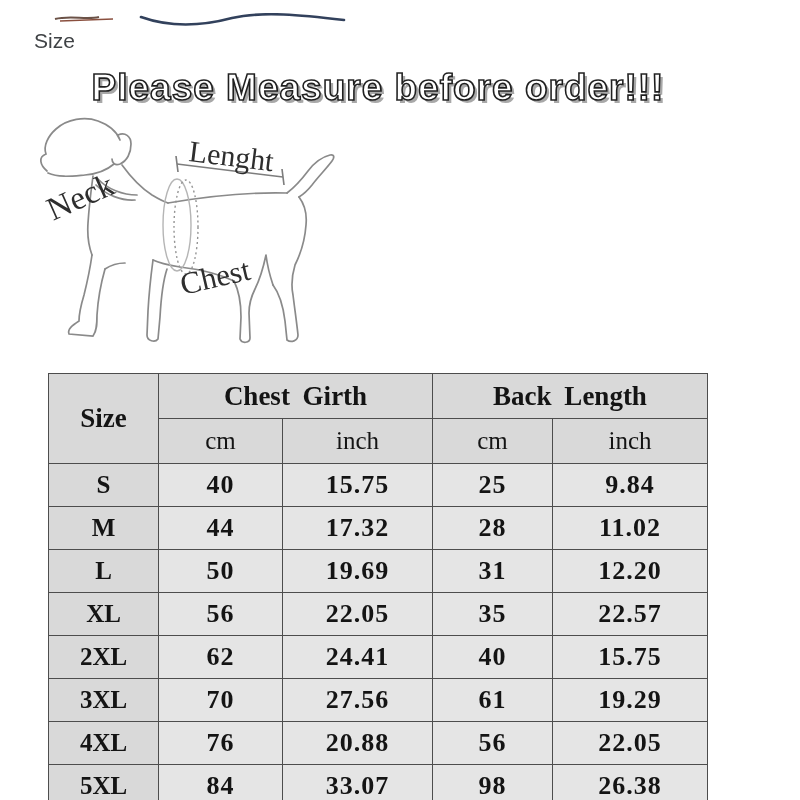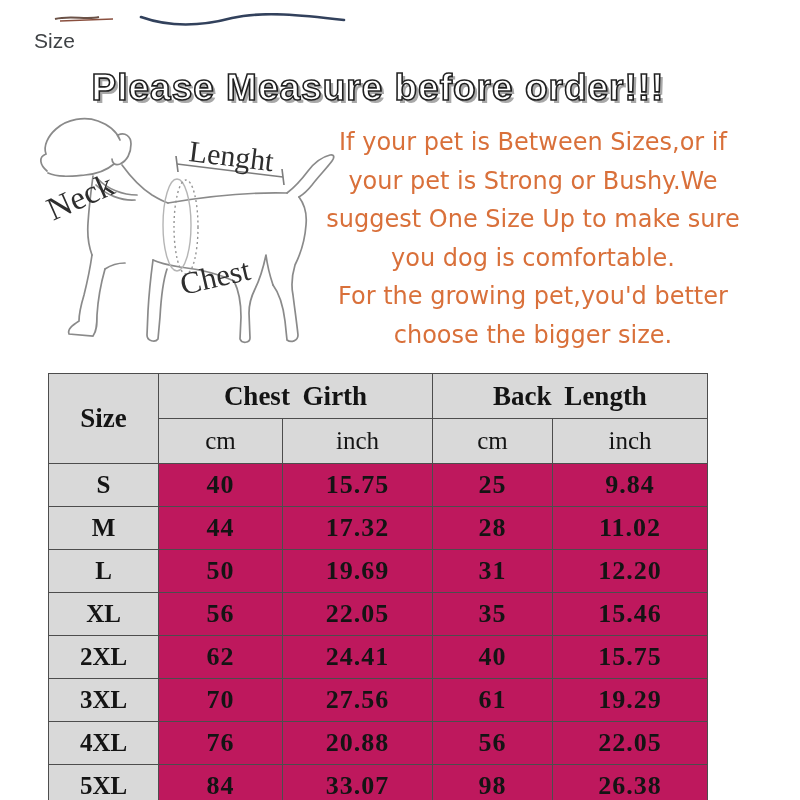--- a/index.html
+++ b/index.html
@@ -34,21 +34,21 @@
   
   .table-wrap{position:absolute;left:48px;top:360px;}
   table.size-table{border-collapse:collapse;table-layout:fixed;width:659px;
                    font-family:"Liberation Serif",serif;color:#141414;}
   table.size-table td,table.size-table th{border:1.6px solid #4d4d4d;text-align:center;
                    vertical-align:middle;padding:0;overflow:hidden;}
   .hdr{background:#d9d9d9;font-weight:700;font-size:27px;height:44px;word-spacing:6px;}
   .hdr-unit{background:#d9d9d9;font-weight:400;font-size:25px;height:44px;}
   .size-col{background:#d9d9d9;font-weight:700;font-size:25px;}
   tr.data-row{height:43px;}
-  td.num{background:#be185d;font-weight:700;font-size:26px;letter-spacing:1px;}
+  td.num{background:#e5e5e5;font-weight:700;font-size:26px;letter-spacing:1px;}
 </style>
 </head>
 <body>
 
 <div class="page">
 
   <svg class="top-deco" viewBox="0 0 800 22" width="800" height="22">
     <g>
       <path d="M55,6 C70,2 86,7 99,4" fill="none" stroke="#6b5247" stroke-width="2"></path>
       <path d="M60,8 L113,6" fill="none" stroke="#8a4f3e" stroke-width="1.6"></path>
@@ -100,28 +100,20 @@
         <path d="M141,43 L143,59"></path>
         <path d="M247,56 L249,72"></path>
       </g>
 
       <text class="diagram-label" x="153" y="48" font-size="30" transform="rotate(7 153 48)">Lenght</text>
       <text class="diagram-label" x="18" y="108" font-size="33" transform="rotate(-24 18 108)">Neck</text>
       <text class="diagram-label" x="148" y="182" font-size="31" transform="rotate(-13 148 182)">Chest</text>
     </svg>
   </div>
 
-  <div class="notice">
-    <div>If your pet is Between Sizes,or if</div>
-    <div>your pet is Strong or Bushy.We</div>
-    <div>suggest One Size Up to make sure</div>
-    <div>you dog is comfortable.</div>
-    <div>For the growing pet,you'd better</div>
-    <div>choose the bigger size.</div>
-  </div>
 
   <div class="table-wrap">
     <table class="size-table">
       <colgroup>
         <col style="width:110px">
           <col style="width:124px">
           <col style="width:150px">
         <col style="width:120px">
           <col style="width:155px">
       </colgroup>
@@ -158,21 +150,21 @@
       <td class="num">50</td>
       <td class="num">19.69</td>
       <td class="num">31</td>
       <td class="num">12.20</td>
     </tr>
           <tr class="data-row">
       <td class="size-col">XL</td>
       <td class="num">56</td>
       <td class="num">22.05</td>
       <td class="num">35</td>
-      <td class="num">15.46</td>
+      <td class="num">22.57</td>
     </tr>
           <tr class="data-row">
       <td class="size-col">2XL</td>
       <td class="num">62</td>
       <td class="num">24.41</td>
       <td class="num">40</td>
       <td class="num">15.75</td>
     </tr>
           <tr class="data-row">
       <td class="size-col">3XL</td>

